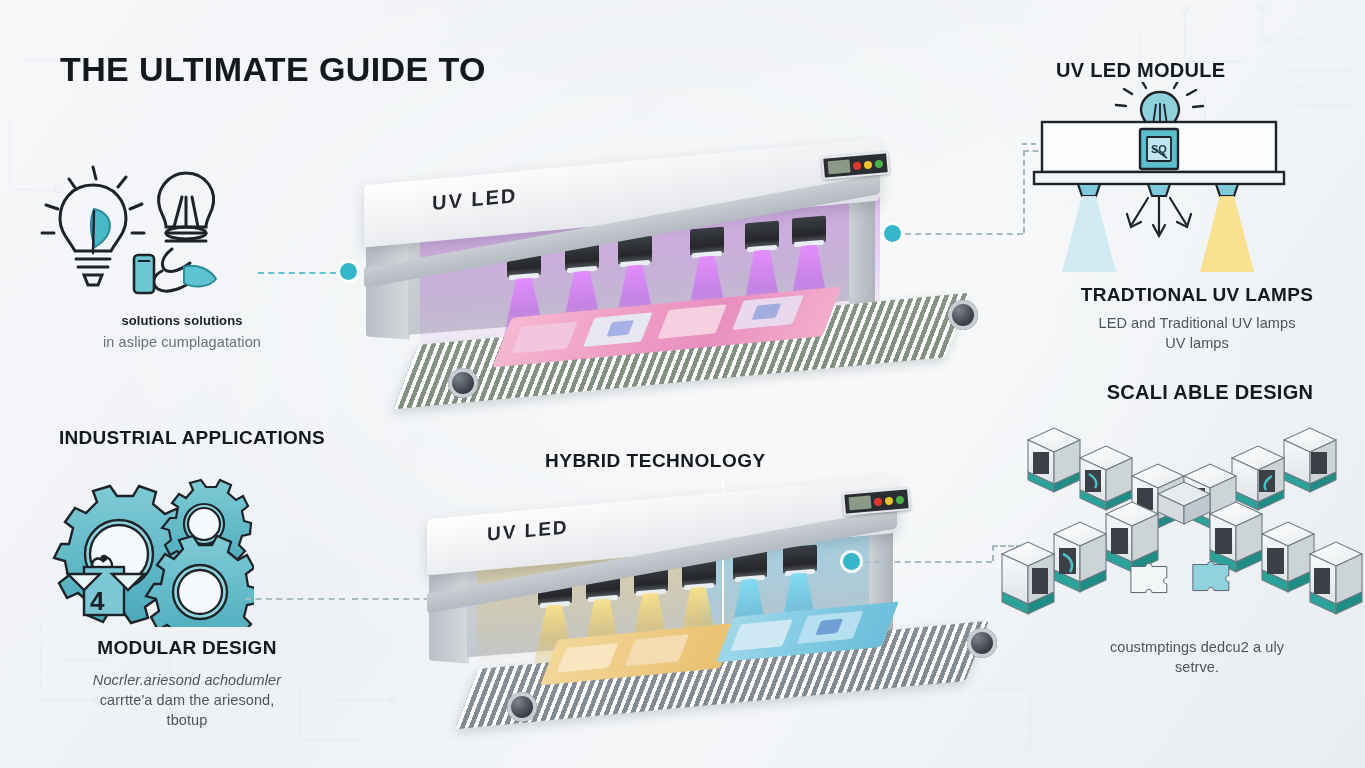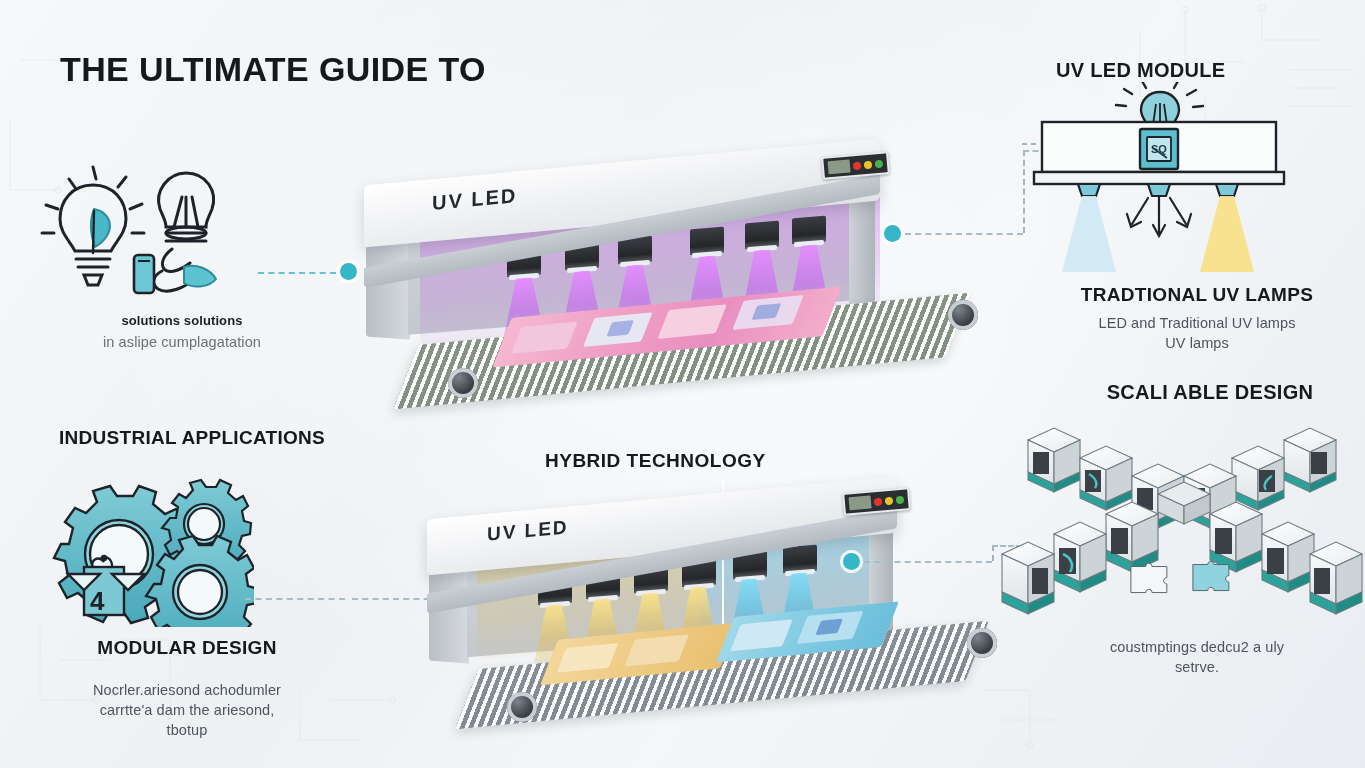--- a/index.html
+++ b/index.html
@@ -319,21 +319,21 @@
   </div>
 
   <div class="dash-h grey" style="left:245px; top:598px; width:100px;"></div>
   <div class="dash-v" style="left:345px; top:598px; height:0;"></div>
   <div class="dash-h grey" style="left:345px; top:598px; width:0px;"></div>
   <div class="dot" style="left:437px; top:589px;"></div>
   <div class="dash-h grey" style="left:352px; top:598px; width:88px;"></div>
 
   <div class="blk" style="left:42px; top:637px; width:290px;">
     <div class="sec-head">MODULAR DESIGN</div>
-    <div class="sec-sub" style="margin-top:20px;">Nocrler.ariesond achodumler</div>
+    <div class="sec-sub" style="margin-top:10px;font-style:italic;">Nocrler.ariesond achodumler</div>
     <div class="sec-sub">carrtte'a dam the ariesond,</div>
     <div class="sec-sub">tbotup</div>
   </div>
 
   <div class="machine" style="left:360px; top:140px; width:620px; height:300px;">
 
     <div class="m-leftpost" style="left:6px; top:48px; width:44px; height:150px; transform:skewY(4deg);"></div>
 
     <div class="m-backwall" style="left:48px; top:52px; width:460px; height:125px; transform:skewY(-4.4deg);"></div>
 

